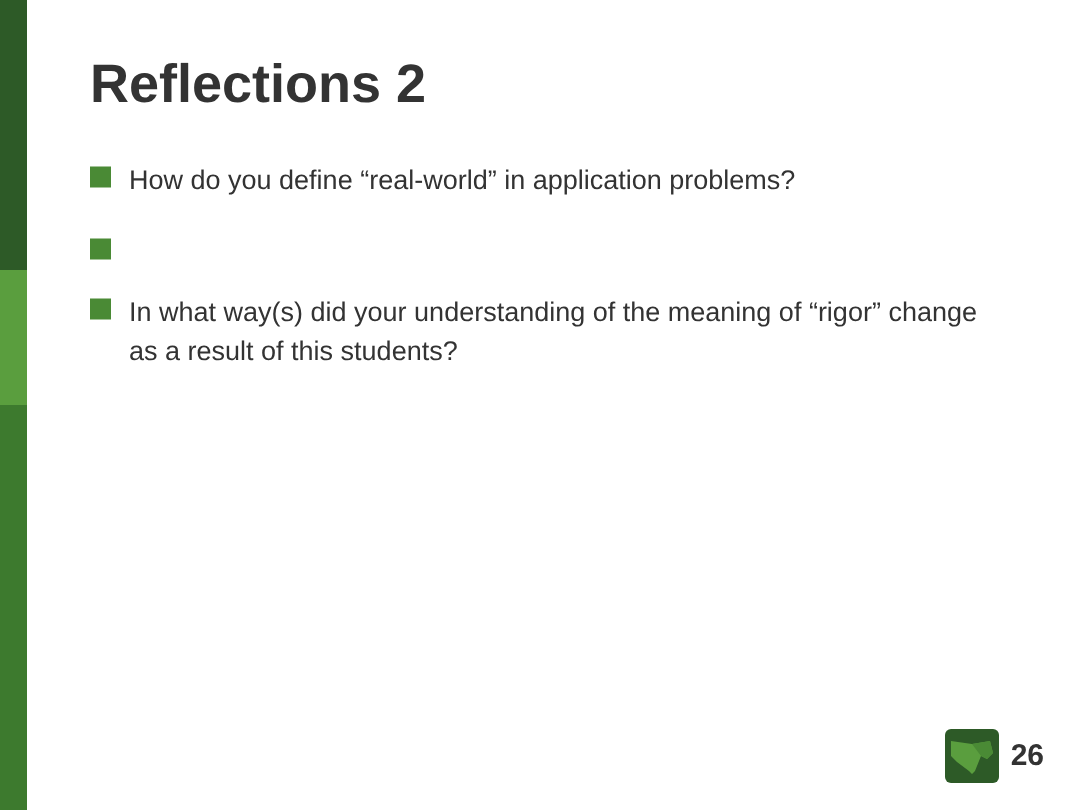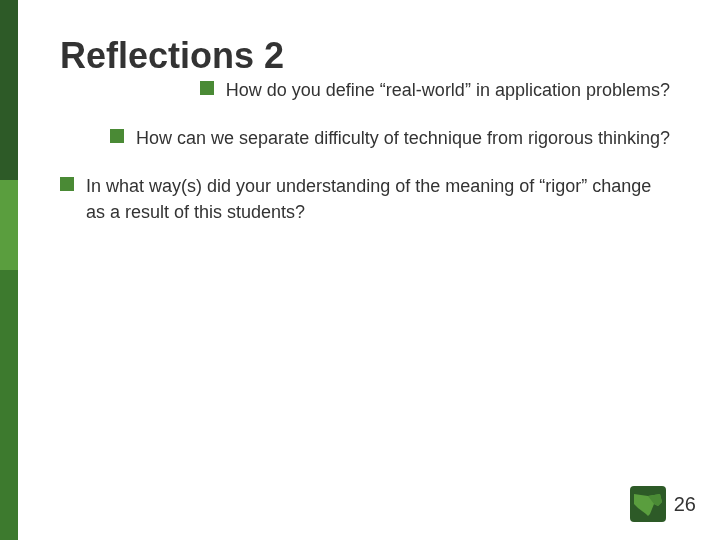--- a/index.html
+++ b/index.html
@@ -45,36 +45,36 @@
     .bar-segment-mid {
       background: #3d7a2e;
       flex: 3;
     }
 
     
     .title {
       font-size: 36px;
       font-weight: bold;
       color: #333333;
+      margin-bottom: 30px;
       margin-top: 5px;
     }
 
     
     .bullet-list {
       list-style: none;
       display: flex;
       flex-direction: column;
       gap: 22px;
     }
 
     .bullet-item {
       display: flex;
       align-items: flex-start;
       gap: 12px;
-      justify-content: flex-end;
     }
 
     .bullet-square {
       width: 14px;
       height: 14px;
       min-width: 14px;
       background: #4a8a35;
       margin-top: 4px;
     }
 
@@ -89,21 +89,21 @@
       position: absolute;
       bottom: 18px;
       right: 24px;
       display: flex;
       align-items: center;
       gap: 8px;
     }
 
     .page-number {
       font-size: 20px;
-      font-weight: normal;
+      font-weight: bold;
       color: #333333;
     }
 
     
     .va-logo {
       width: 36px;
       height: 36px;
     }
   </style>
 </head>
@@ -119,21 +119,20 @@
 
   <h1 class="title">Reflections 2</h1>
 
   <ul class="bullet-list">
     <li class="bullet-item">
       <div class="bullet-square"></div>
       <span class="bullet-text">How do you define “real-world” in application problems?</span>
     </li>
     <li class="bullet-item">
       <div class="bullet-square"></div>
-      <span class="bullet-text">How can we separate difficulty of technique from rigorous thinking?</span>
     </li>
     <li class="bullet-item">
       <div class="bullet-square"></div>
       <span class="bullet-text">In what way(s) did your understanding of the meaning of “rigor” change as a result of this students?</span>
     </li>
   </ul>
 
   <div class="bottom-right">
     <svg class="va-logo" viewBox="0 0 36 36" xmlns="http://www.w3.org/2000/svg">
       <rect width="36" height="36" rx="4" fill="#2d5a27"></rect>

